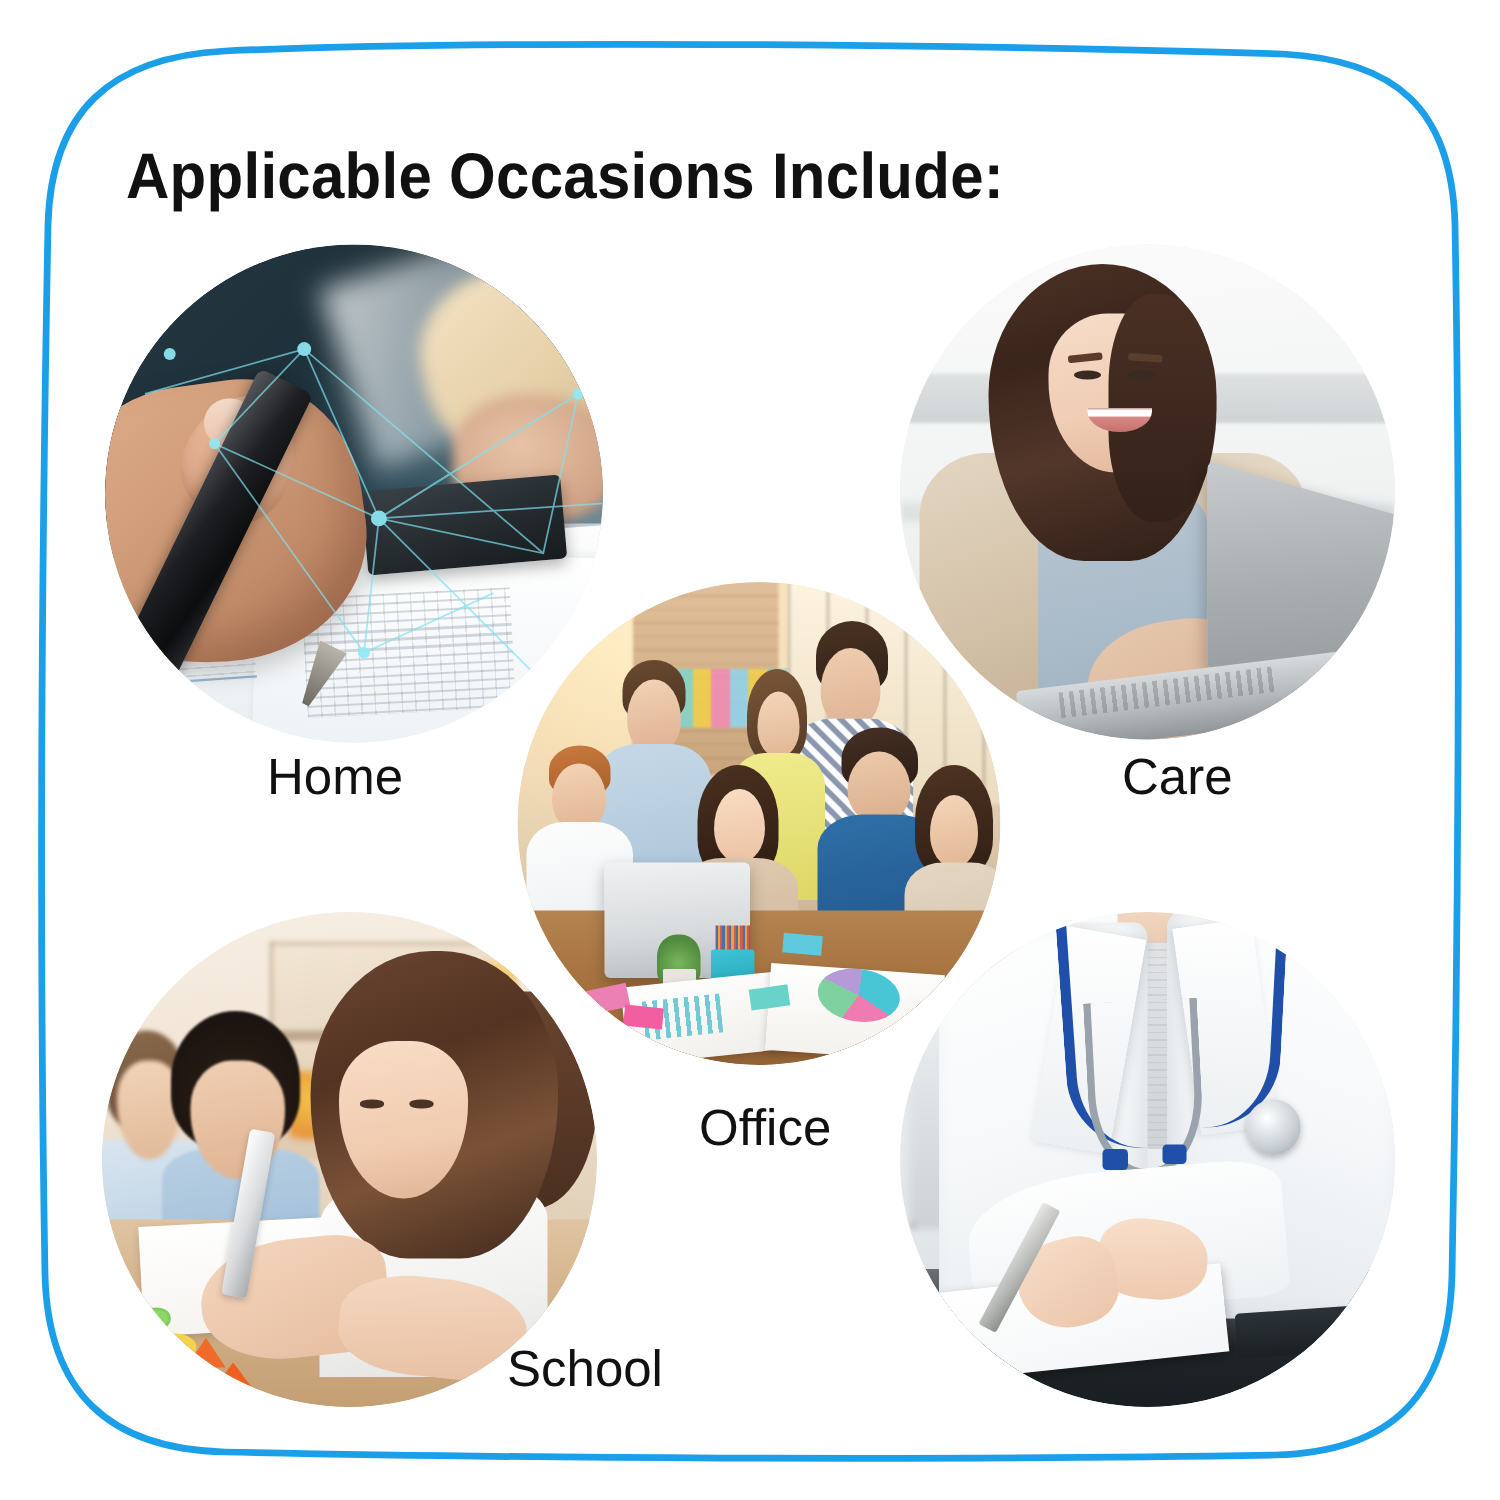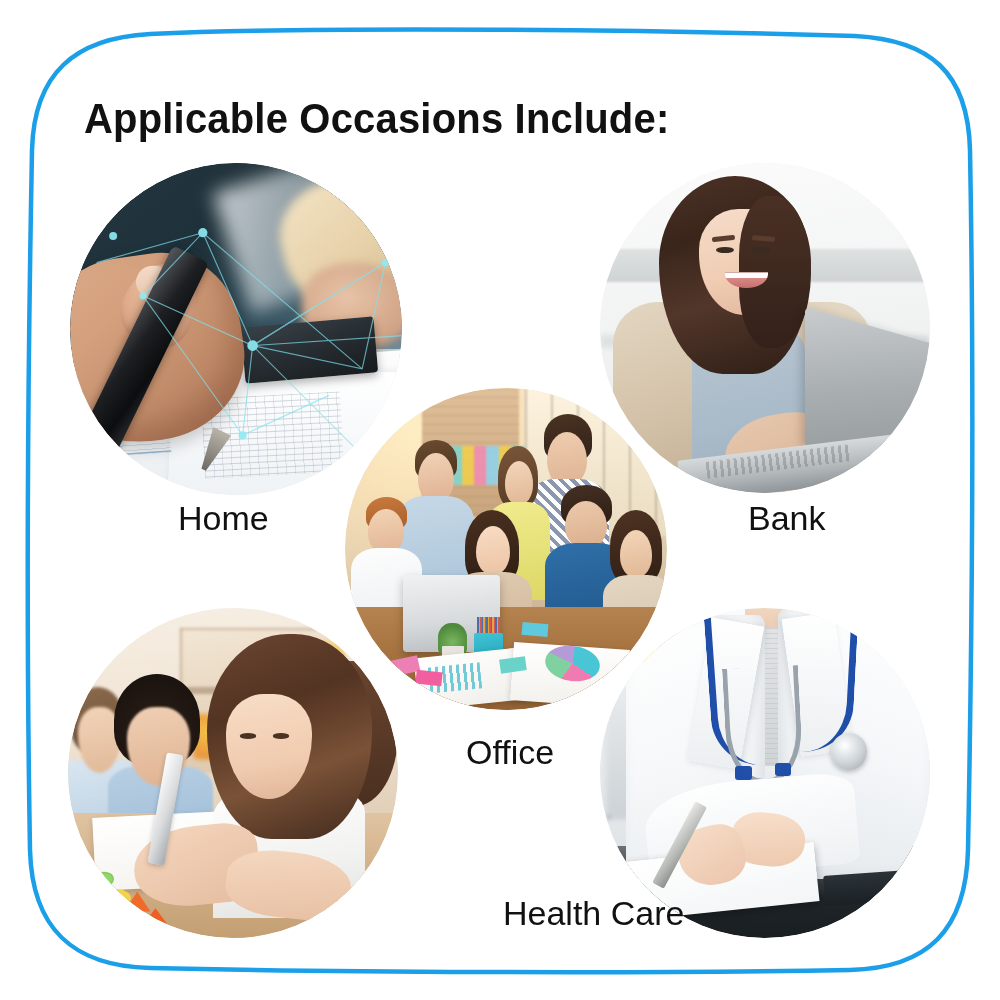--- a/index.html
+++ b/index.html
@@ -707,21 +707,21 @@
       <div class="home-brow-r p"></div>
       <div class="home-eye-l p"></div>
       <div class="home-eye-r p"></div>
       <div class="home-smile p"></div>
       <div class="home-arm p"></div>
       <div class="home-laptop-screen p"></div>
       <div class="home-laptop-base p"></div>
       <div class="home-keys p"></div>
     </div>
   </div>
-  <div class="label l-home">Bank</div>
+  <div class="label l-home">Care</div>
 
   <div class="circle c-office">
     <div class="photo">
       <div class="office-bg p"></div>
       <div class="off-brick p"></div>
       <div class="off-window p"></div>
       <div class="off-notes p"></div>
 
       <div class="p op5">
         <div class="hair" style="left:22%;top:0;width:58%;height:26%;background:linear-gradient(170deg,#4a3career,#3a2a1e);background:linear-gradient(170deg,#4a3322,#31211６);background:linear-gradient(170deg,#4a3322,#31211a);"></div>
@@ -806,20 +806,21 @@
       <div class="sch-girl-eye2 p"></div>
       <div class="sch-girl-arm p"></div>
       <div class="sch-girl-arm2 p"></div>
       <div class="sch-pen p"></div>
       <div class="sch-letter1 p"></div>
       <div class="sch-letter2 p"></div>
       <div class="sch-letter3 p"></div>
       <div class="sch-letter4 p"></div>
     </div>
   </div>
+  <div class="label l-school">School</div>
 
   <div class="circle c-health">
     <div class="photo">
       <div class="health-bg p"></div>
       <div class="hc-bgwall p"></div>
       <div class="hc-rainbow p"></div>
       <div class="hc-chair p"></div>
       <div class="hc-deskdark p"></div>
       <div class="hc-desk-reflect p"></div>
       <div class="hc-neck p"></div>
@@ -835,15 +836,14 @@
       <div class="hc-steth-tip2 p"></div>
       <div class="hc-steth-chest p"></div>
       <div class="hc-arm p"></div>
       <div class="hc-kbd p"></div>
       <div class="hc-paper p"></div>
       <div class="hc-hand2 p"></div>
       <div class="hc-hand1 p"></div>
       <div class="hc-pen p"></div>
     </div>
   </div>
-  <div class="label l-health">Health Care</div>
 
 </div>
 
 </body></html>

